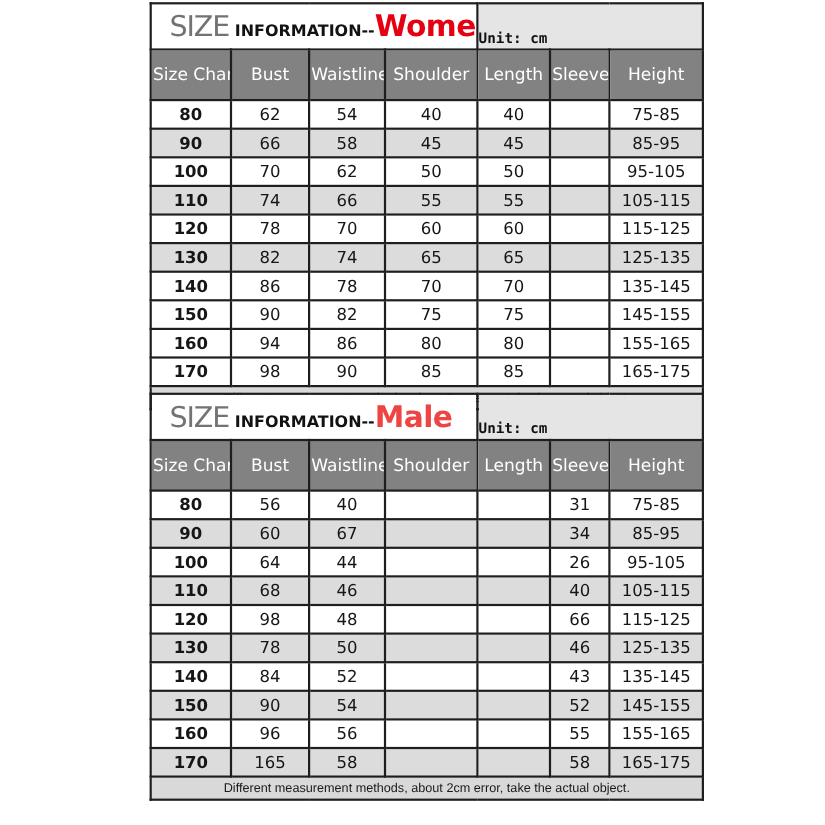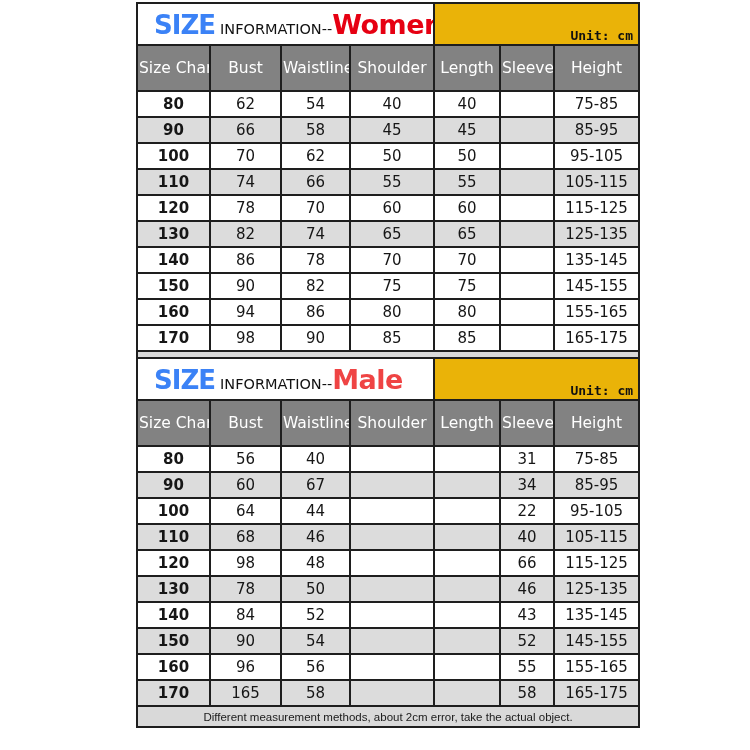--- a/index.html
+++ b/index.html
@@ -34,39 +34,38 @@
   
   td.title-cell {
     background: #ffffff;
     height: 40px;
     text-align: left;
     vertical-align: middle;
     padding: 0 0 0 16px;
     border-right: 1px solid #3a3a3a;
   }
   .t-size {
-    font-weight: bold;
+    font-weight: normal;
     font-size: 26px;
     letter-spacing: -1px;
-    color: #3b82f6;
+    color: #737373;
   }
   .t-info {
-    font-weight: normal;
+    font-weight: bold;
     font-size: 14.5px;
     color: #121212;
     margin-left: 5px;
   }
   .t-aud {
     font-weight: bold;
     font-size: 27px;
     letter-spacing: -0.5px;
   }
   td.unit-cell {
-    background: #eab308;
-    text-align: right;
+    background: #e5e5e5;
     vertical-align: bottom;
     padding: 0 5px 1px 0;
     font-family: "DejaVu Sans Mono", monospace;
     font-weight: bold;
     font-size: 13px;
     color: #111111;
     border-left: 1px solid #3a3a3a;
   }
 
   
@@ -280,21 +279,21 @@
           <td></td>
           <td>34</td>
           <td>85-95</td>
         </tr>
         <tr>
           <td class="size-col">100</td>
           <td>64</td>
           <td>44</td>
           <td></td>
           <td></td>
-          <td>22</td>
+          <td>26</td>
           <td>95-105</td>
         </tr>
         <tr class="shaded">
           <td class="size-col">110</td>
           <td>68</td>
           <td>46</td>
           <td></td>
           <td></td>
           <td>40</td>
           <td>105-115</td>

